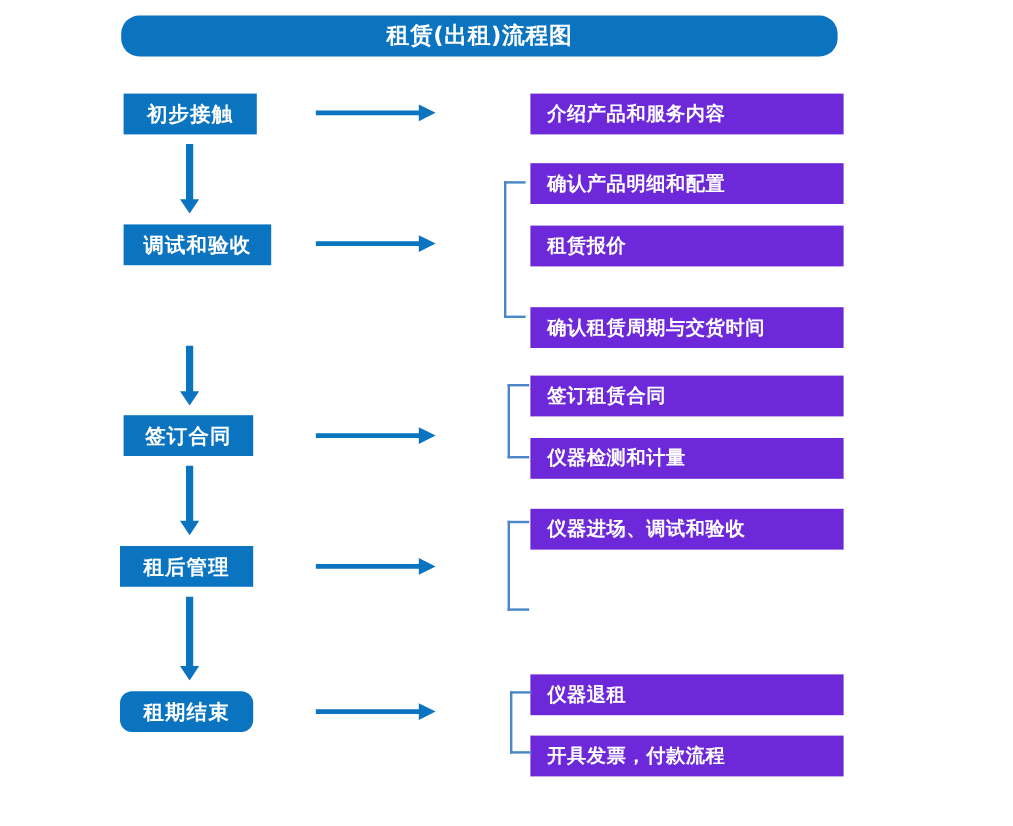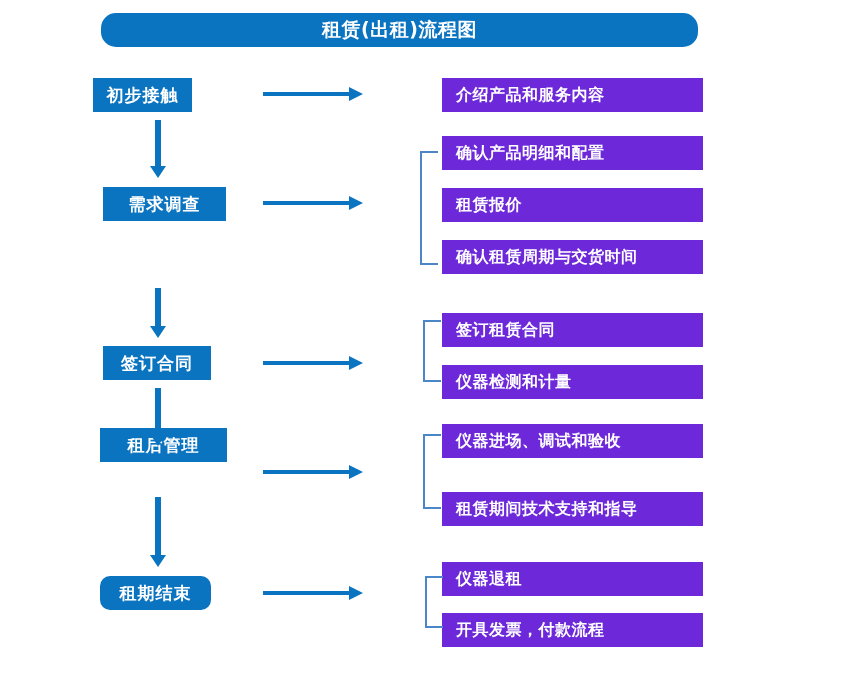--- a/index.html
+++ b/index.html
@@ -78,34 +78,33 @@
     box-sizing: border-box;
   }
 </style>
 </head>
 <body>
 
 <div id="canvas">
 
   <div class="title-bar">租赁(出租)流程图</div>
 
-  <div class="stage-box" style="left:93px; top:78px; width:99px; height:34px;">初步接触</div>
-  <div class="stage-box" style="left:103px; top:187px; width:123px; height:34px;">需求调查</div>
+  <div class="stage-box" style="left:103px; top:78px; width:111px; height:34px;">初步接触</div>
+  <div class="stage-box" style="left:103px; top:187px; width:123px; height:34px;">调试和验收</div>
   <div class="stage-box" style="left:103px; top:346px; width:108px; height:34px;">签订合同</div>
-  <div class="stage-box" style="left:100px; top:428px; width:127px; height:34px;">租后管理</div>
+  <div class="stage-box" style="left:100px; top:455px; width:111px; height:34px;">租后管理</div>
   <div class="stage-box" style="left:100px; top:576px; width:111px; height:34px;border-radius:10px;">租期结束</div>
 
   <div class="detail-box" style="top:78px;">介绍产品和服务内容</div>
   <div class="detail-box" style="top:136px;">确认产品明细和配置</div>
   <div class="detail-box" style="top:188px;">租赁报价</div>
-  <div class="detail-box" style="top:240px;">确认租赁周期与交货时间</div>
+  <div class="detail-box" style="top:256px;">确认租赁周期与交货时间</div>
   <div class="detail-box" style="top:313px;">签订租赁合同</div>
   <div class="detail-box" style="top:365px;">仪器检测和计量</div>
   <div class="detail-box" style="top:424px;">仪器进场、调试和验收</div>
-  <div class="detail-box" style="top:492px;">租赁期间技术支持和指导</div>
   <div class="detail-box" style="top:562px;">仪器退租</div>
   <div class="detail-box" style="top:613px;">开具发票，付款流程</div>
 
   <div class="h-arrow" style="left:263px; top:86px;">
     <svg width="100" height="16" viewBox="0 0 100 16">
         <path d="M0 6 H86 V1 L100 8 L86 15 V10 H0 Z" fill="#0b74c0"></path>
       </svg>
   </div>
   <div class="h-arrow" style="left:263px; top:195px;">
     <svg width="100" height="16" viewBox="0 0 100 16">

